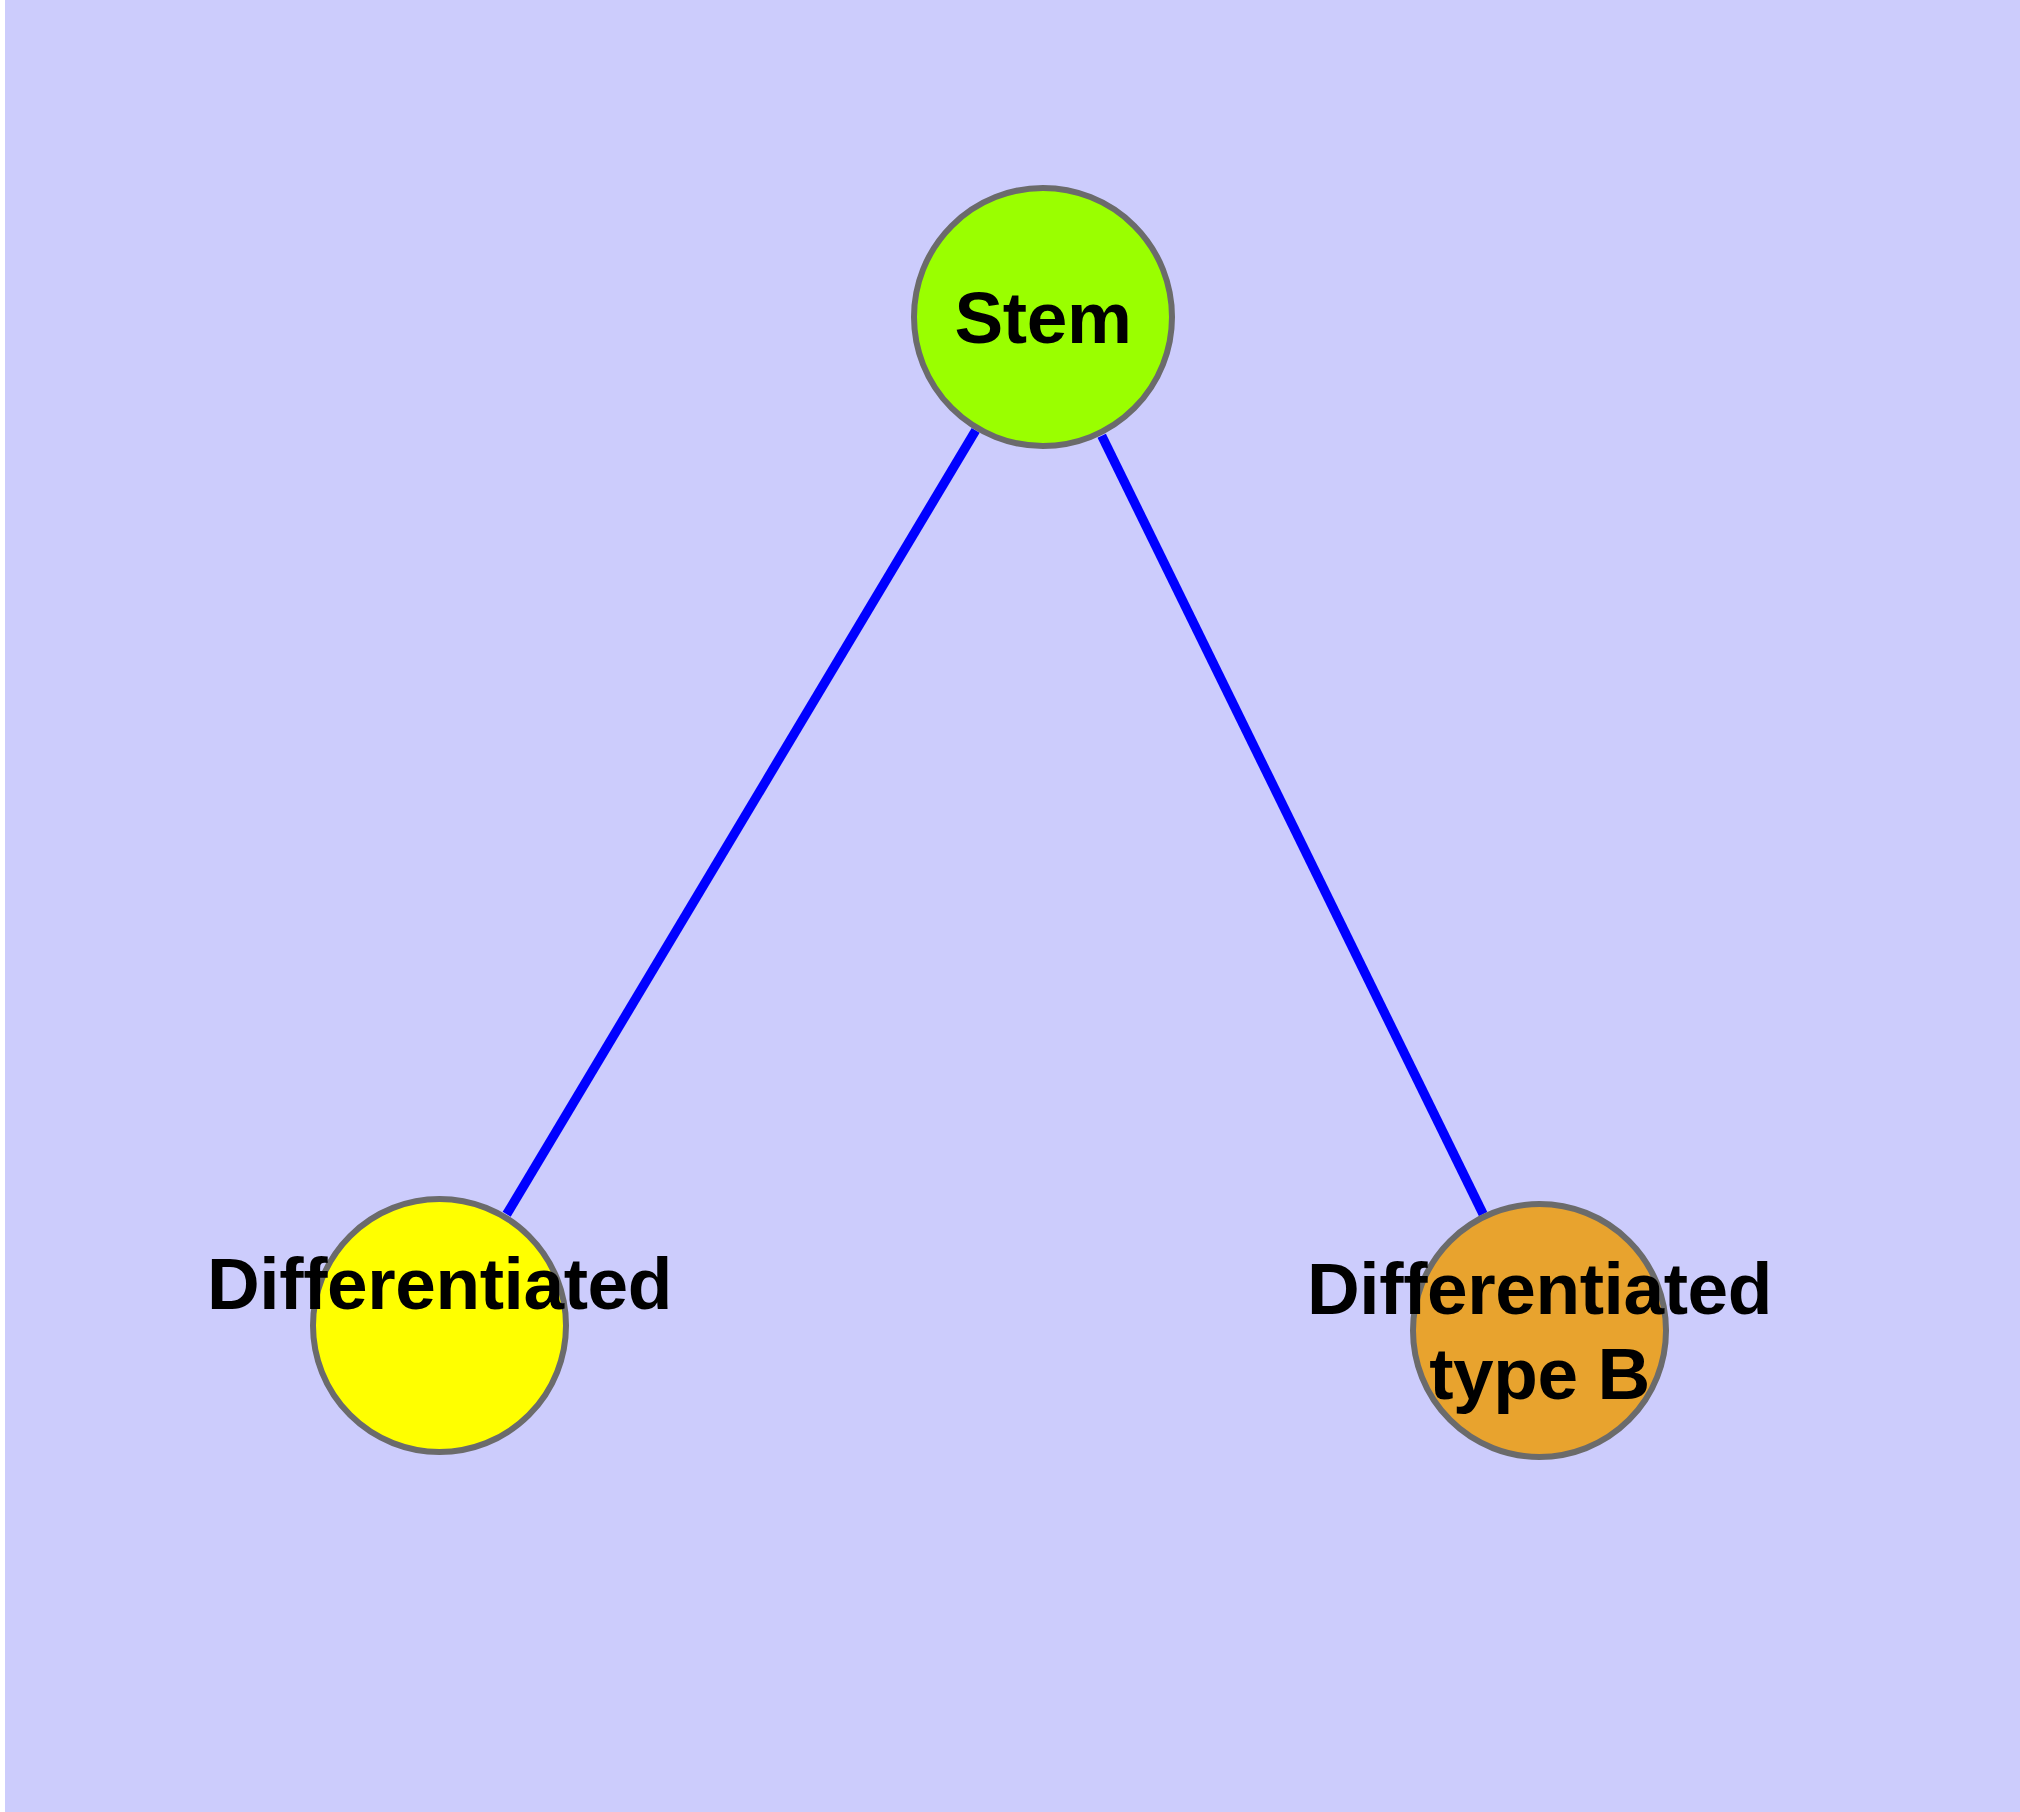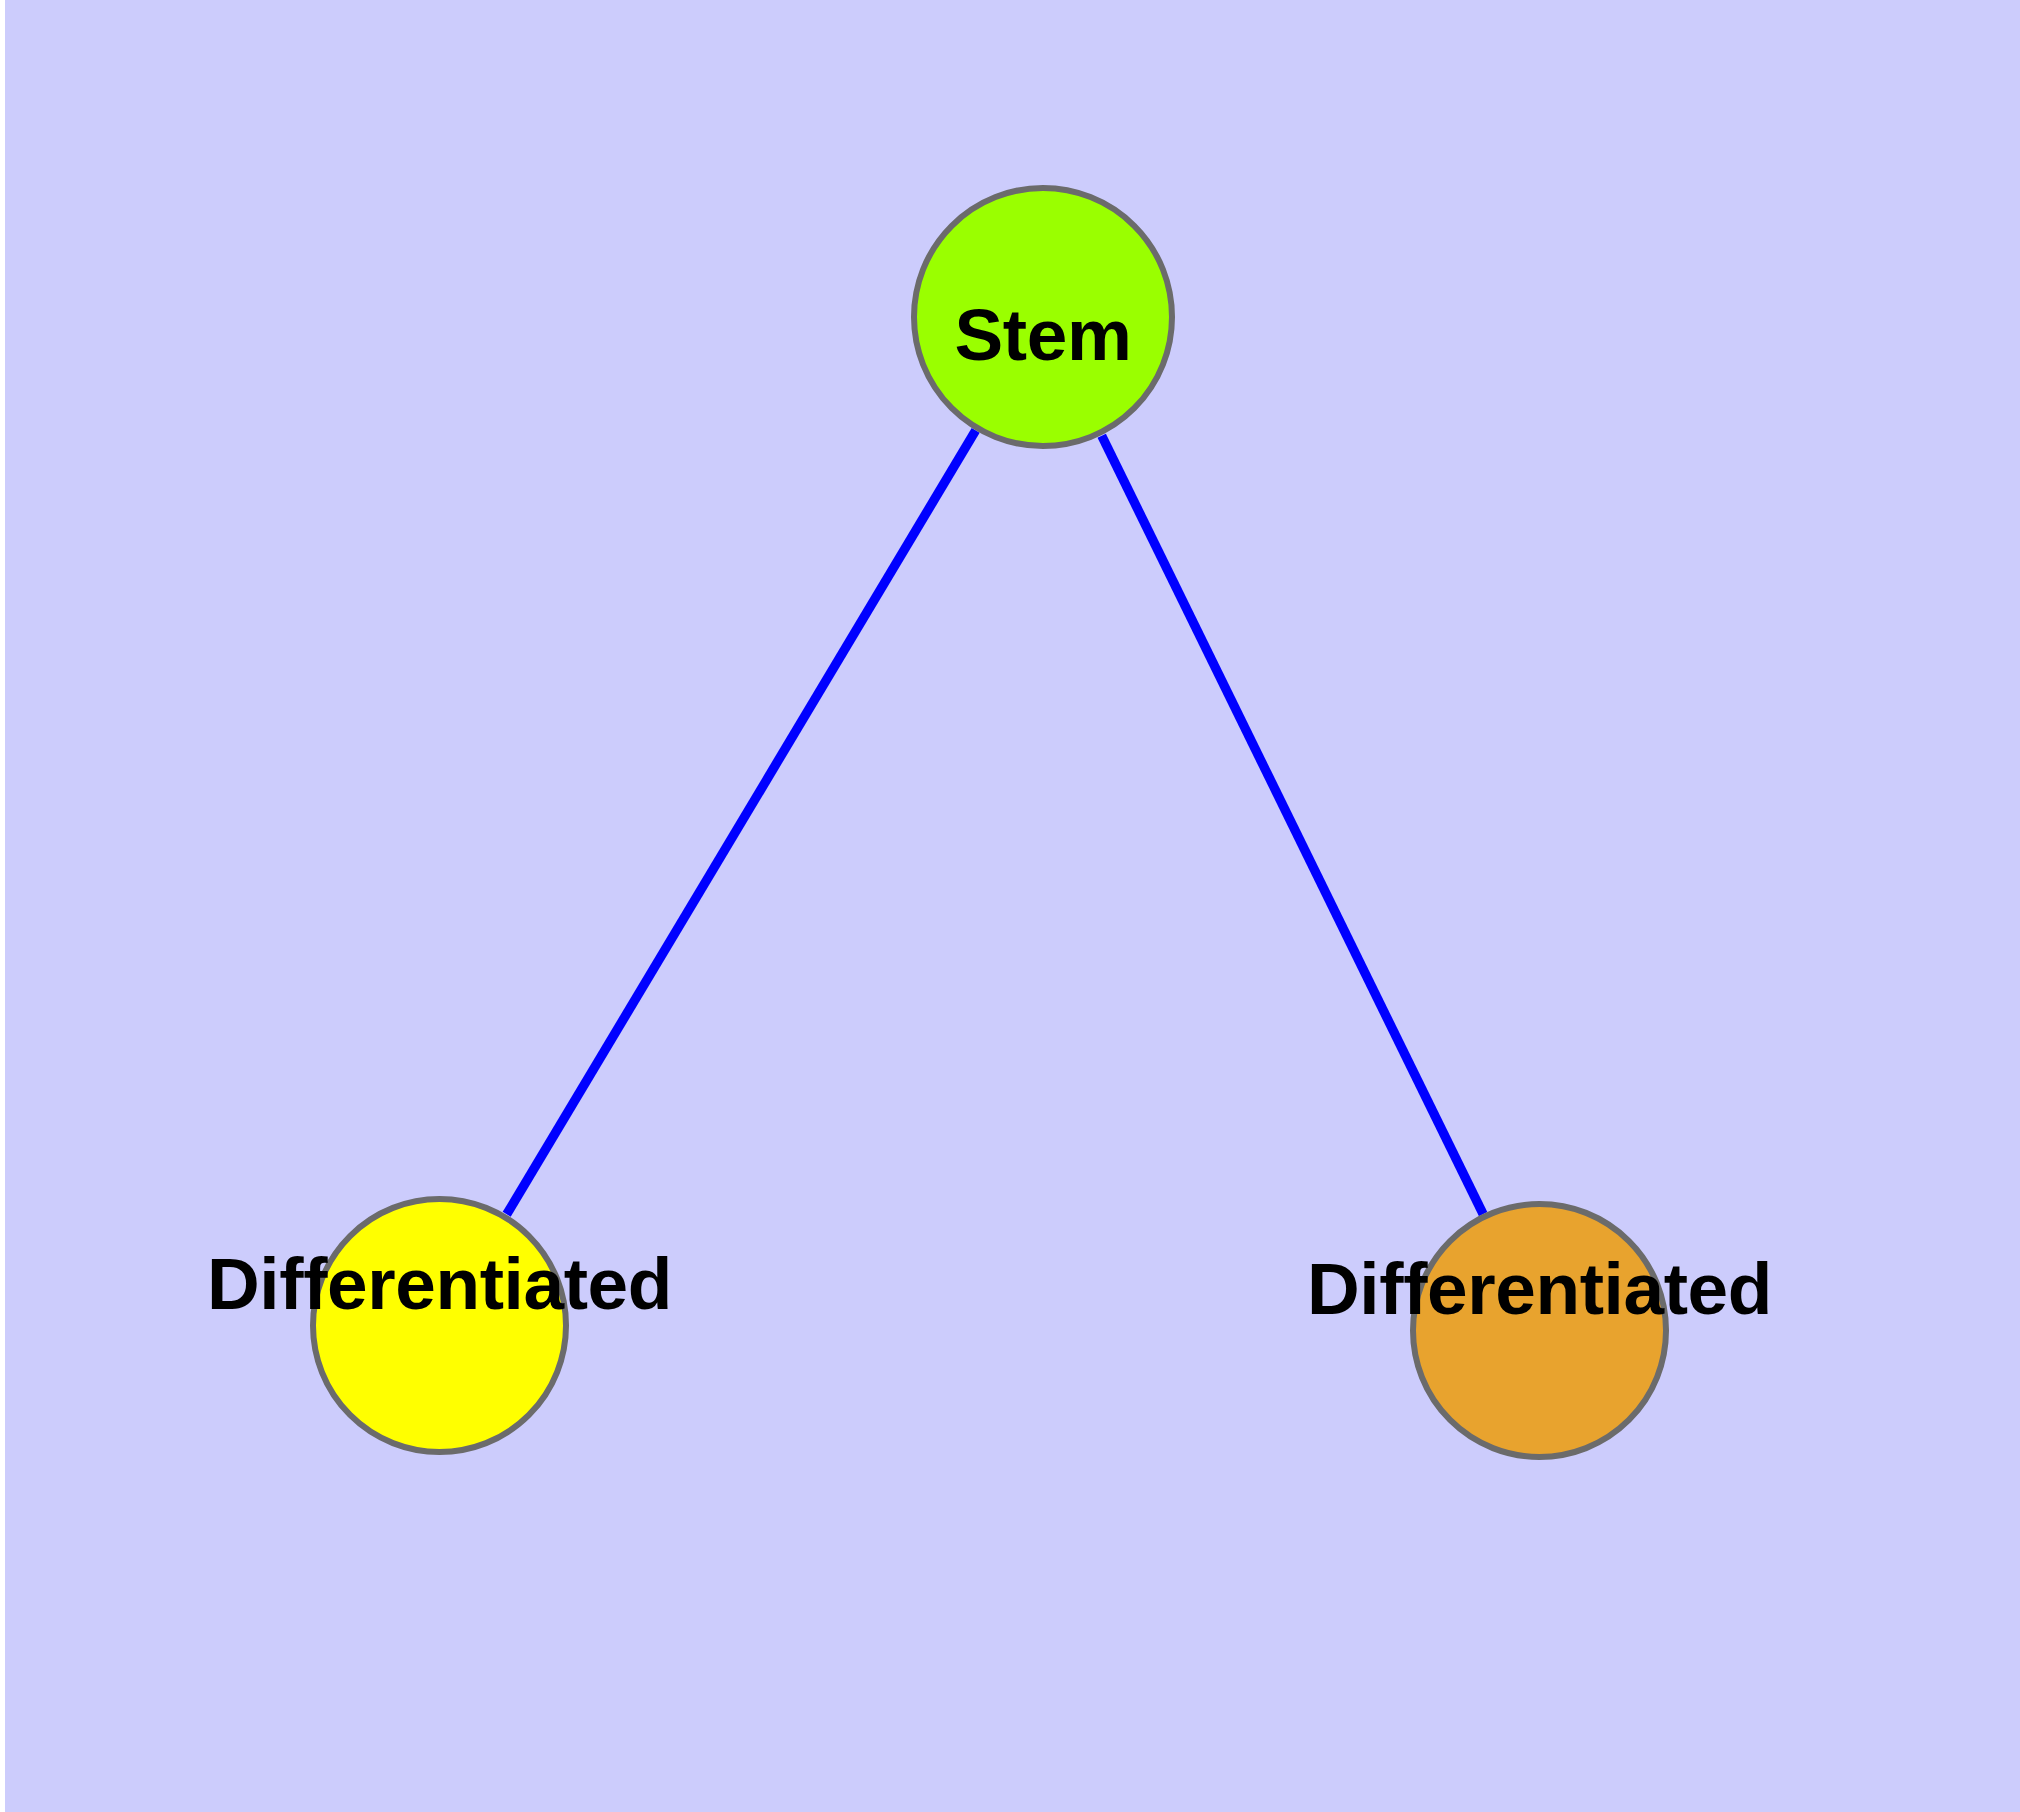--- a/index.html
+++ b/index.html
@@ -93,22 +93,22 @@
 
   <div id="graph-bg" style="background: rgb(204, 204, 252);"></div>
 
   <svg id="edge-layer" viewBox="0 0 2384 2138" width="2021" height="1812" xmlns="http://www.w3.org/2000/svg">
 
   <line x1="1150.9041561229747" y1="507.86805367087095" x2="597.5555391870826" y2="1432.7063319766457" stroke="#0000ff" stroke-width="11"></line>
       <line x1="1299.6386005220616" y1="514.0883382668695" x2="1749.6813725649013" y2="1432.6056682382625" stroke="#0000ff" stroke-width="11"></line>
     </svg>
 
   <div class="node" id="node-stem" style="left: 911px; top: 185px; width: 264px; height: 264px; background: rgb(154, 255, 0); border-color: rgb(107, 107, 107);"></div>
-  <div class="node-label" id="label-stem" style="color: rgb(0, 0, 0); top: 292px; left: 911px;">Stem</div>
+  <div class="node-label" id="label-stem" style="color: rgb(0, 0, 0); top: 275px; left: 911px;">Stem</div>
 
   <div class="node" id="node-diff-a" style="left: 310px; top: 1196px; width: 259px; height: 259px; background: rgb(255, 255, 0); border-color: rgb(107, 107, 107);"></div>
   <div class="node-label" id="label-diff-a" style="color: rgb(0, 0, 0); top: 1241px; left: 143px;"><span>Differentiated</span><br></div>
 
   <div class="node" id="node-diff-b" style="left: 1410px; top: 1201px; width: 259px; height: 259px; background: rgb(232, 163, 46); border-color: rgb(107, 107, 107);"></div>
-  <div class="node-label" id="label-diff-b" style="color: rgb(0, 0, 0); top: 1246px; left: 1243px;"><span>Differentiated</span><br></div>
+  <div class="node-label" id="label-diff-b" style="color: rgb(0, 0, 0); top: 1246px; left: 1243px;"><span>Differentiated</span><br><span>type B</span></div>
 
 </div>
 
 
 </body></html>

